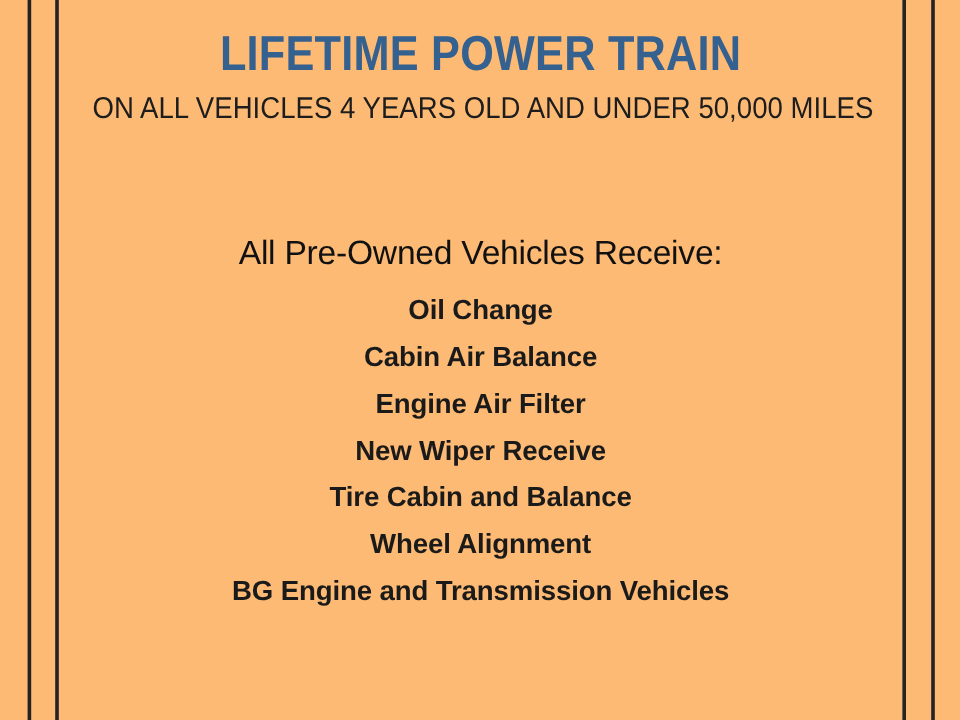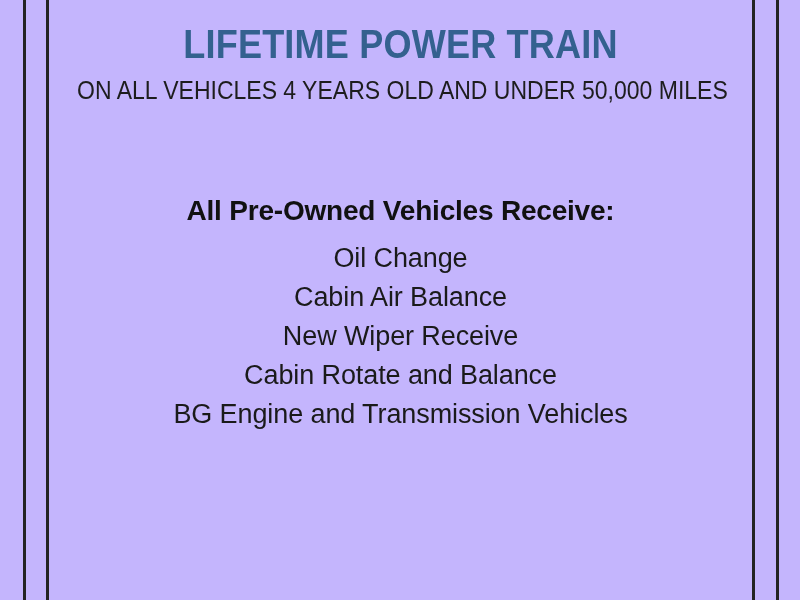--- a/index.html
+++ b/index.html
@@ -12,21 +12,21 @@
     height: 600px;
     background: #ffffff;
     font-family: "Liberation Sans", sans-serif;
     overflow: hidden;
   }
 
   .flyer {
     position: relative;
     width: 800px;
     height: 600px;
-    background: #c4b5fd;
+    background: #fdba74;
     overflow: hidden;
   }
 
   
   .rule {
     position: absolute;
     top: 0;
     height: 600px;
     width: 3px;
     background: #232323;
@@ -82,36 +82,36 @@
   .subline-2 { padding-top: 9px; font-size: 24px; }
 
   .gap-between-blocks { height: 28px; }
 
   
   .services {
     margin-top: 64px;
   }
   .services-heading {
     font-family: "Liberation Sans", sans-serif;
-    font-weight: 700;
+    font-weight: 400;
     font-size: 28px;
     color: #111111;
     line-height: 1.0;
     letter-spacing: -0.2px;
     white-space: nowrap;
   }
   .services-list {
     list-style: none;
     margin: 0;
     padding: 0;
   }
   .services-list li {
     font-family: "Liberation Sans", sans-serif;
-    font-weight: 400;
-    font-size: 27px;
+    font-weight: 700;
+    font-size: 23px;
     color: #1a1a1a;
     line-height: 39px;
     letter-spacing: -0.1px;
     white-space: nowrap;
   }
   .services-list li:first-child { margin-top: 14px; }
 </style>
 </head>
 <body>
 
@@ -130,20 +130,22 @@
     </div>
 
     <div class="gap-between-blocks"></div>
 
 
     <div class="services">
       <div class="services-heading">All Pre-Owned Vehicles Receive:</div>
       <ul class="services-list">
         <li>Oil Change</li>
         <li>Cabin Air Balance</li>
+        <li>Engine Air Filter</li>
         <li>New Wiper Receive</li>
-        <li>Cabin Rotate and Balance</li>
+        <li>Tire Cabin and Balance</li>
+        <li>Wheel Alignment</li>
         <li>BG Engine and Transmission Vehicles</li>
       </ul>
     </div>
 
   </div>
 </div>
 
 </body></html>

